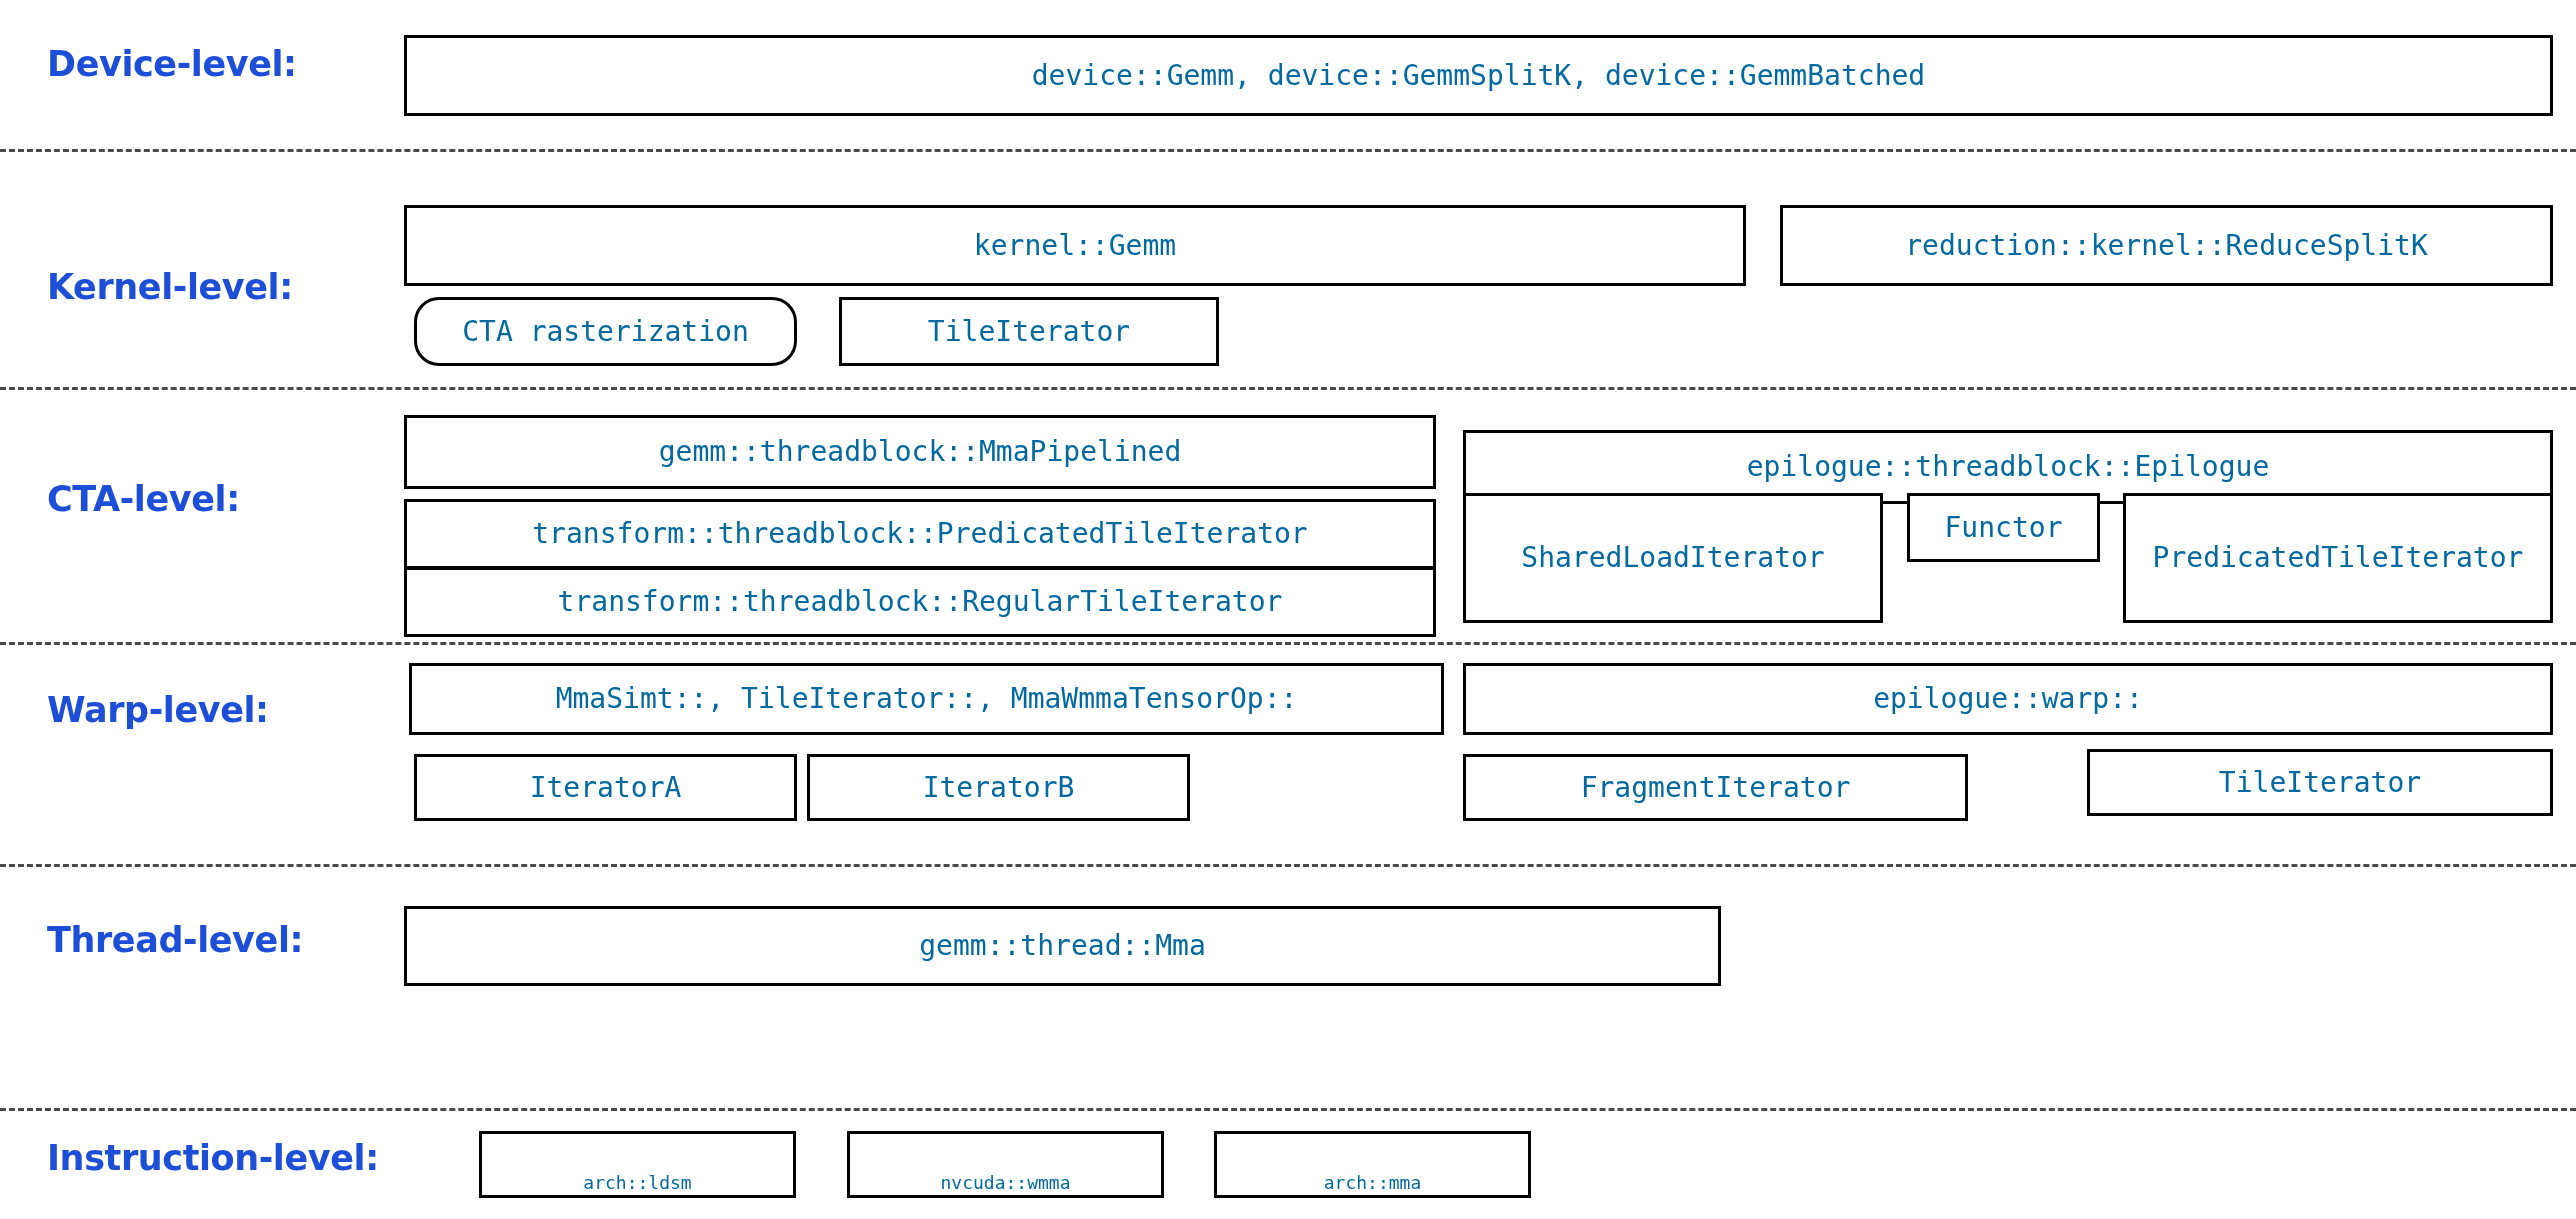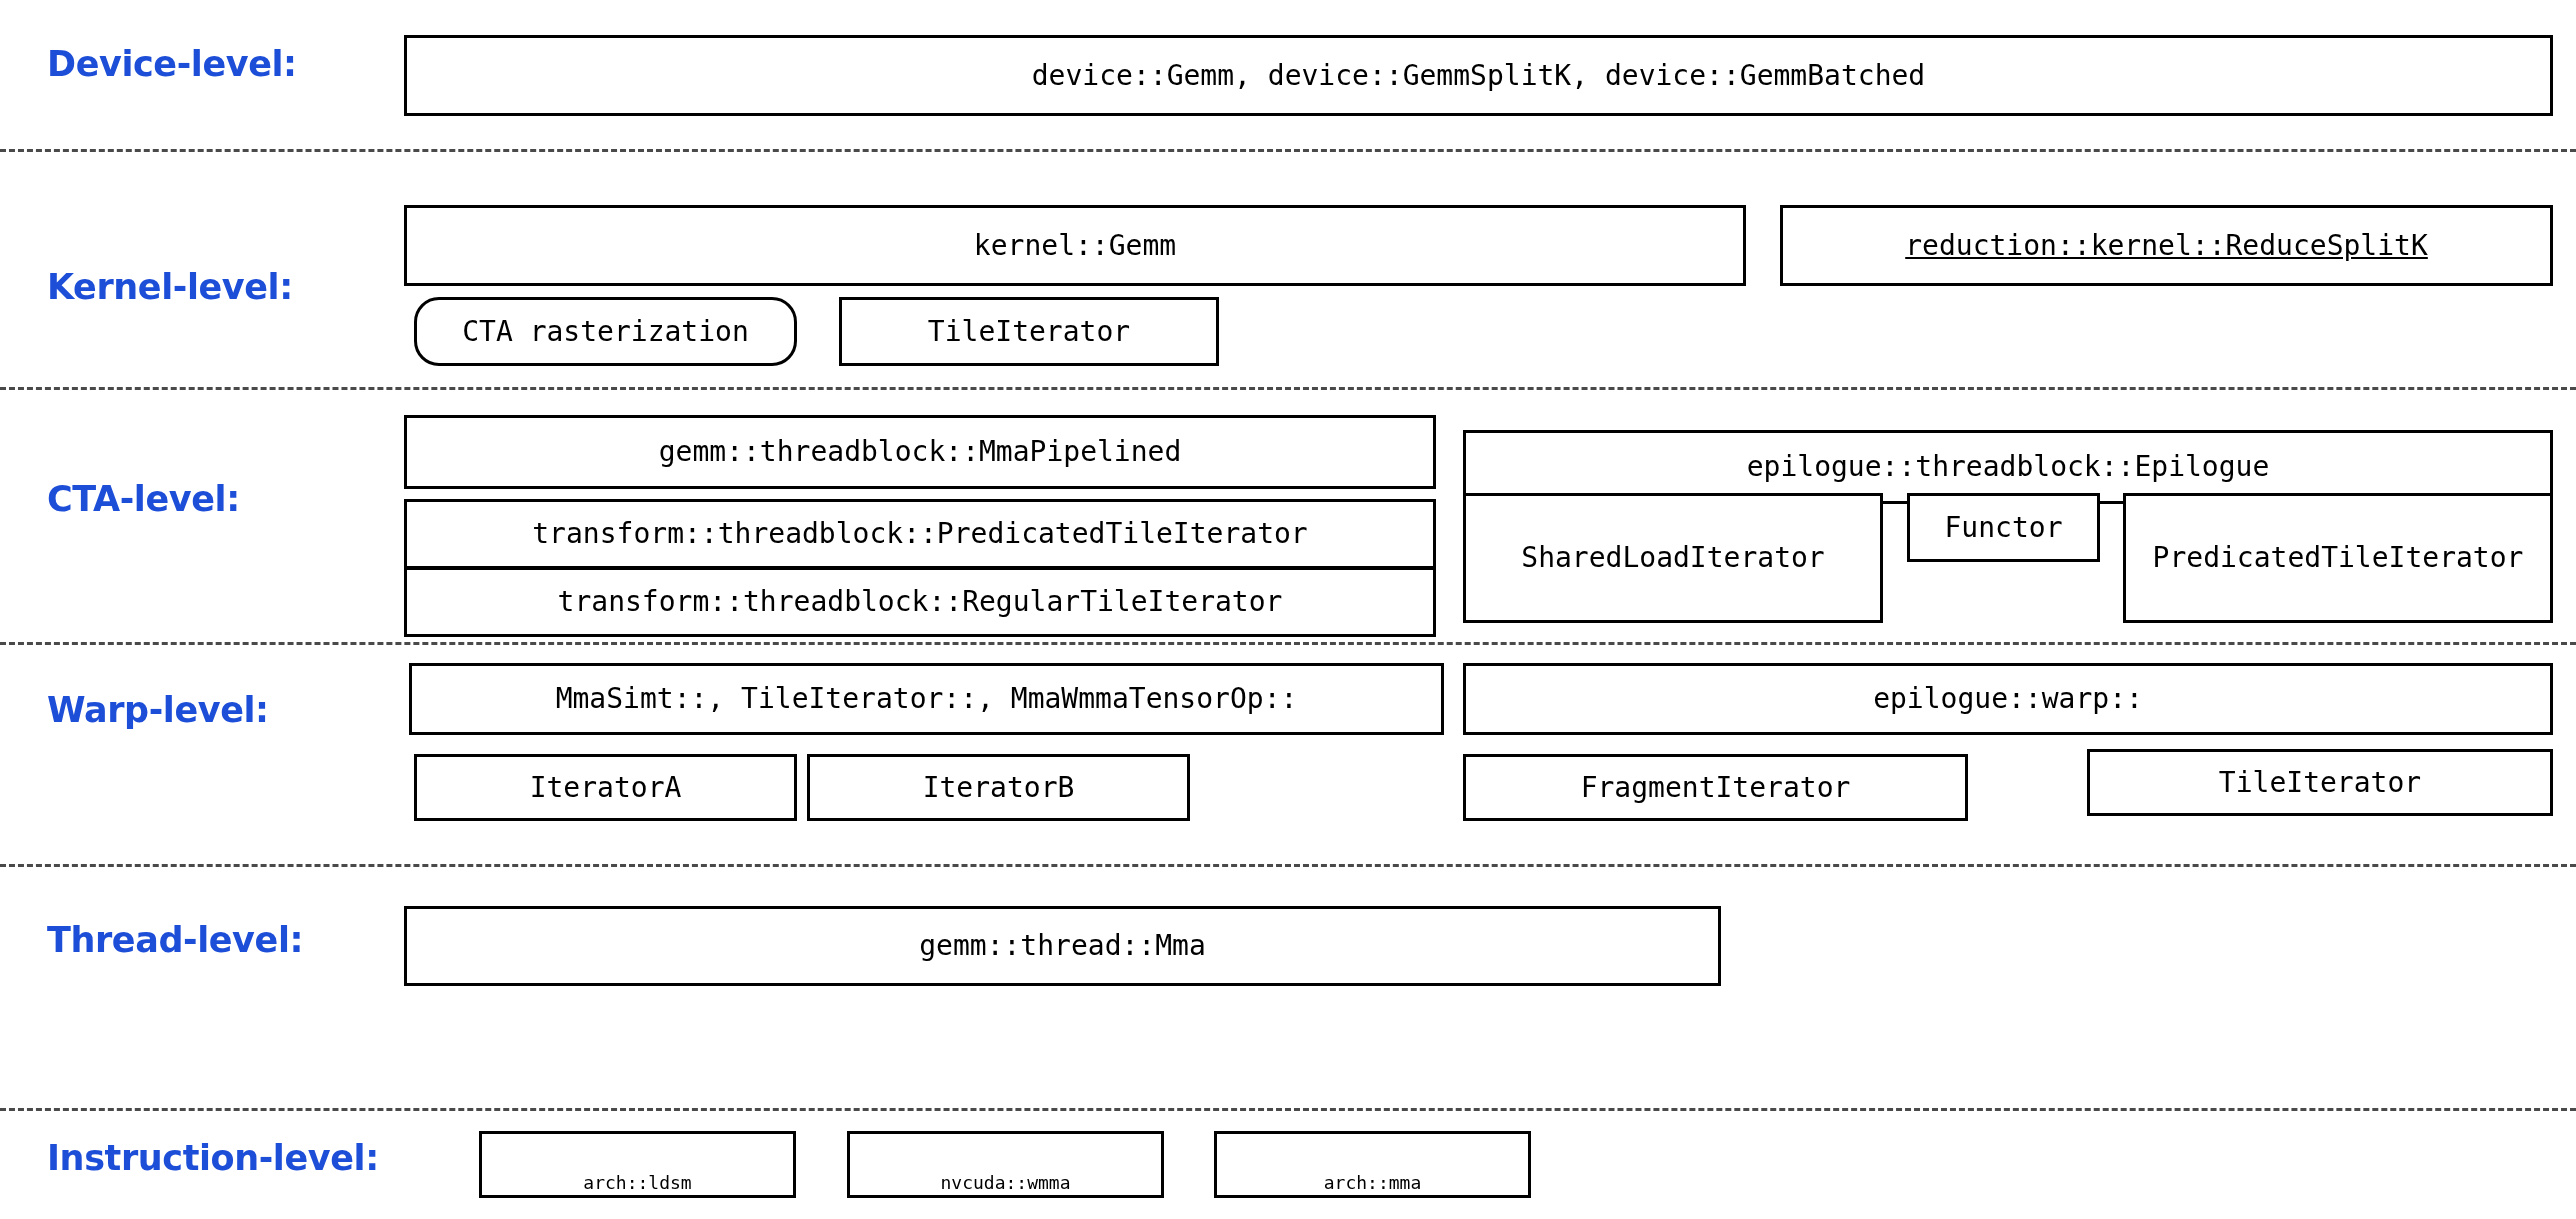--- a/index.html
+++ b/index.html
@@ -48,21 +48,21 @@
     box-sizing: border-box;
     border: 3.1px solid #000000;
     background: #ffffff;
     display: flex;
     align-items: center;
     justify-content: center;
   }
   .box-label {
     font-family: "DejaVu Sans Mono", monospace;
     font-size: 28px;
-    color: #000000;
+    color: #0369a1;
     white-space: nowrap;
     line-height: 1;
   }
   .box-label.sm { font-size: 18px; margin-top: 36px; }
 </style>
 </head>
 <body>
 
 <div id="canvas">
 
@@ -73,21 +73,21 @@
   </div>
 
   <div class="sep" style="top:149px;"></div>
 
   <div class="level-label" style="left:47px; top:270px;">Kernel-level:</div>
 
   <div class="box" style="left:404px; top:205px; width:1342px; height:81px;">
     <span class="box-label">kernel::Gemm</span>
   </div>
 
-  <div class="box" style="left:1780px; top:205px; width:773px; height:81px;text-decoration:underline;">
+  <div class="box" style="left:1780px; top:205px; width:773px; height:81px;">
     <span class="box-label">reduction::kernel::ReduceSplitK</span>
   </div>
 
   <div class="box" style="left:414px; top:297px; width:383px; height:69px;border-radius:25px;">
     <span class="box-label">CTA rasterization</span>
   </div>
 
   <div class="box" style="left:839px; top:297px; width:380px; height:69px;">
     <span class="box-label">TileIterator</span>
   </div>

